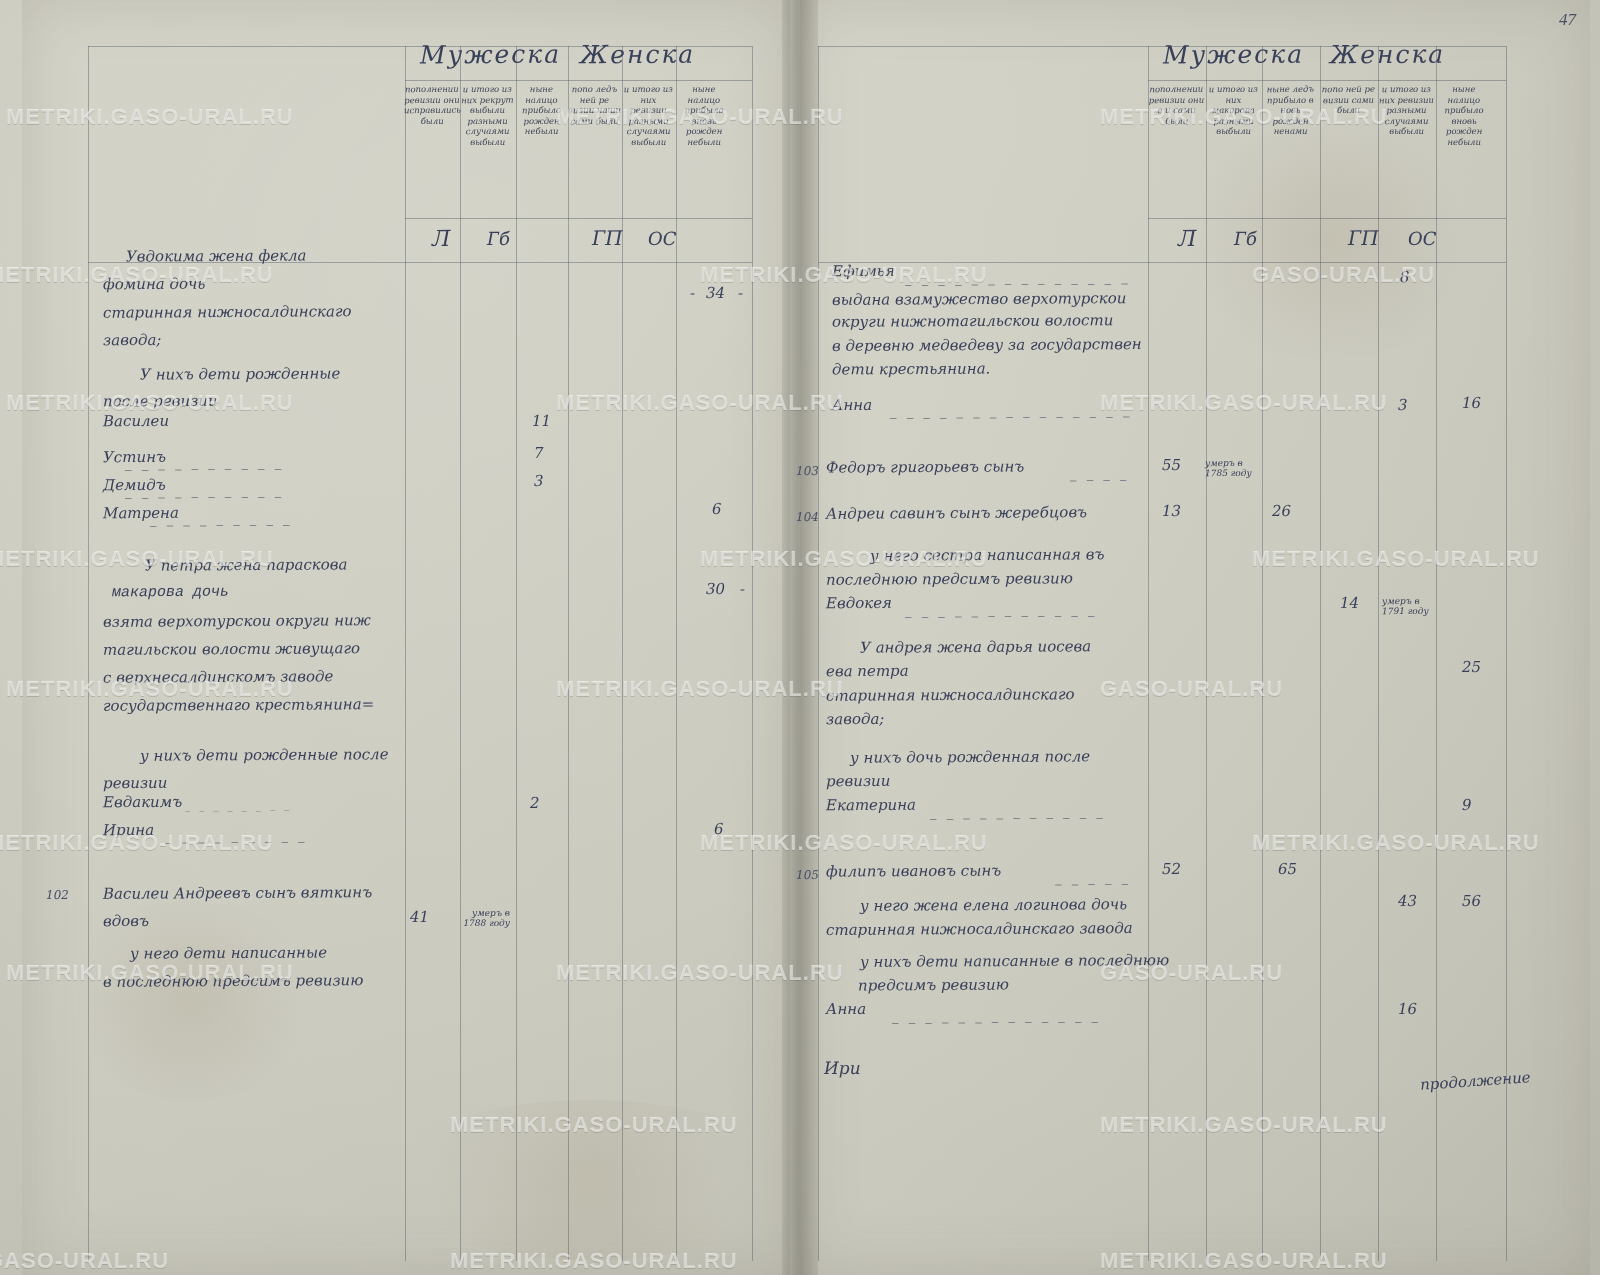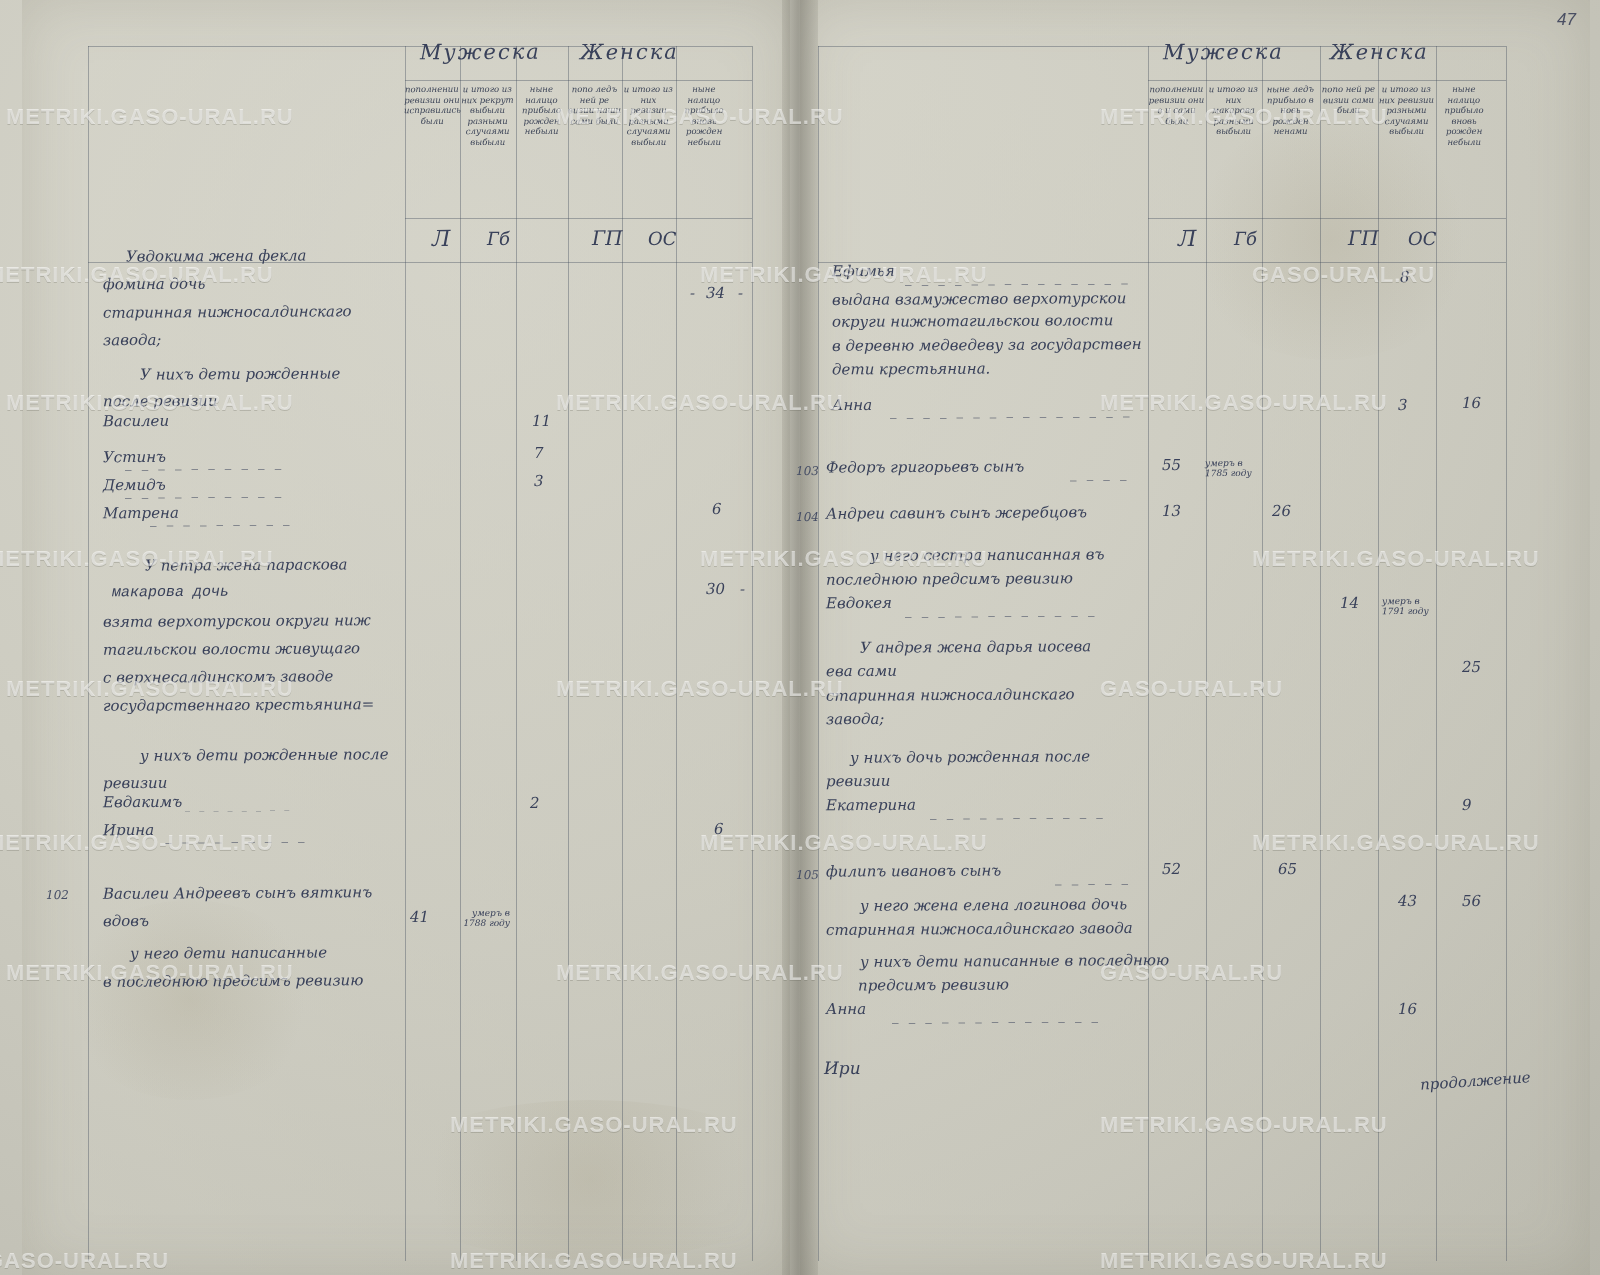--- a/index.html
+++ b/index.html
@@ -32,21 +32,21 @@
   .hand{
     position:absolute;
     font-family:"DejaVu Serif", serif;
     font-style:italic;
     color:#39415a;
     white-space:nowrap;
     transform:rotate(-.35deg);
   }
   .hand.xs{font-size:9px;line-height:10px;white-space:normal;}
   .hand.num{font-size:15px;}
-  .hand.hdr{font-size:21px;letter-spacing:2px;text-align:center;}
+  .hand.hdr{font-size:25px;letter-spacing:2px;text-align:center;}
   .hand.big{font-size:15px;}
   .idx{font-size:12px;color:#474f66;}
 
   .colhdr{
     position:absolute;
     font-size:8.5px;line-height:10.5px;
     color:#3d4558;font-style:italic;
     font-family:"DejaVu Serif", serif;
     width:58px;text-align:center;
     transform:rotate(-.4deg);
@@ -58,21 +58,21 @@
     color:rgba(255,255,255,.55);
     font-family:"Liberation Sans", sans-serif;
     font-size:22px;font-weight:bold;letter-spacing:1px;
     text-shadow:0 1px 0 rgba(90,90,80,.25);
     pointer-events:none;user-select:none;
     white-space:nowrap;
   }
   .folio{
     position:absolute;right:24px;top:10px;
     font-size:17px;color:#4a4f63;font-style:italic;
-    font-family:Liberation Sans, sans-serif;
+    font-family:Liberation Serif, serif;
   }
   .stain{
     position:absolute;border-radius:50%;
     background:radial-gradient(circle, rgba(150,140,110,.18), rgba(150,140,110,0) 70%);
     pointer-events:none;
   }
 </style>
 </head>
 <body>
 
@@ -221,21 +221,21 @@
   <div class="hand num" style="left:1272px;top:502px;">26</div>
 
   <div class="hand big" style="left:870px;top:546px;">у него сестра написанная въ</div>
   <div class="hand big" style="left:826px;top:570px;">последнюю предсимъ ревизию</div>
   <div class="hand big" style="left:826px;top:594px;">Евдокея</div>
   <div class="hand" style="left:905px;top:602px;font-size:13px;letter-spacing:3px;">_ _ _ _ _ _ _ _ _ _ _ _</div>
   <div class="hand num" style="left:1340px;top:594px;">14</div>
   <div class="hand xs" style="left:1382px;top:596px;width:58px;">умеръ в 1791 году</div>
 
   <div class="hand big" style="left:860px;top:638px;">У андрея жена дарья иосева</div>
-  <div class="hand big" style="left:826px;top:662px;">ева сами</div>
+  <div class="hand big" style="left:826px;top:662px;">ева петра</div>
   <div class="hand num" style="left:1462px;top:658px;">25</div>
   <div class="hand big" style="left:826px;top:686px;">старинная нижносалдинскаго</div>
   <div class="hand big" style="left:826px;top:710px;">завода;</div>
 
   <div class="hand big" style="left:850px;top:748px;">у нихъ дочь рожденная после</div>
   <div class="hand big" style="left:826px;top:772px;">ревизии</div>
   <div class="hand big" style="left:826px;top:796px;">Екатерина</div>
   <div class="hand" style="left:930px;top:804px;font-size:13px;letter-spacing:3px;">_ _ _ _ _ _ _ _ _ _ _</div>
   <div class="hand num" style="left:1462px;top:796px;">9</div>
 

